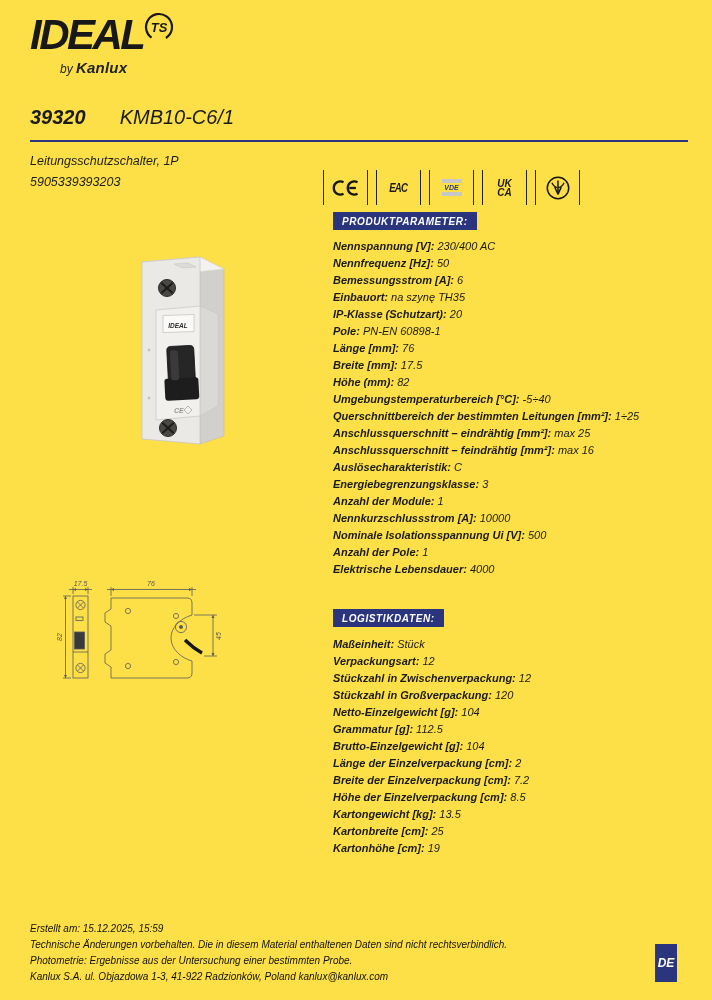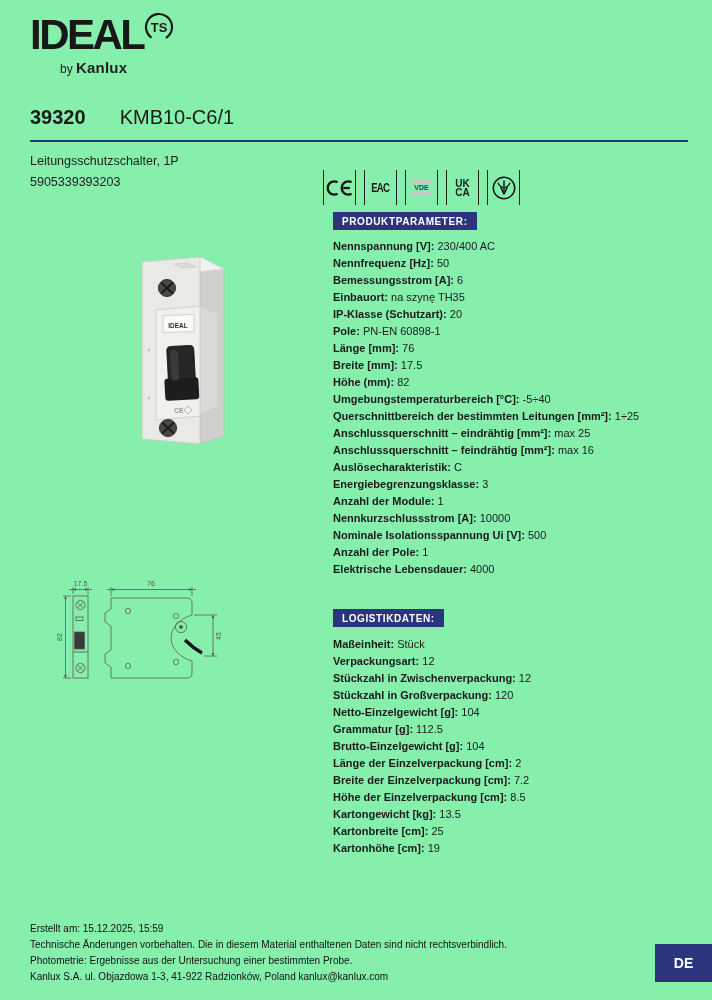--- a/index.html
+++ b/index.html
@@ -1,37 +1,37 @@
 <!DOCTYPE html>
 <html style="--accent: #2a357e;"><head>
 <meta charset="utf-8">
 <style>
   :root { --accent:#2a357e; }
   * { margin:0; padding:0; box-sizing:border-box; }
   body { background:#ffffff; font-family:"Liberation Sans", sans-serif; }
-  .page { position:relative; width:712px; height:1000px; background:#86efac; color:#1a1a1a; overflow:hidden; }
+  .page { position:relative; width:712px; height:1000px; background:#fde047; color:#1a1a1a; overflow:hidden;font-style:italic; }
 
   
   .logo { position:absolute; left:30px; top:14px; }
   .logo-row { display:flex; align-items:flex-start; }
   .logo-main { font-size:42px; font-weight:900; letter-spacing:-2.5px; line-height:1; color:#181818; }
   .logo-ts { width:36px; height:36px; margin-left:-2px; margin-top:-3px; }
   .byline { margin:3px 0 0 30px; font-size:12px; color:#222; }
   .byline .brand { font-weight:800; font-size:15px; letter-spacing:.2px; }
 
   
   .prod-line { position:absolute; left:30px; top:106px; font-size:20px; white-space:nowrap; }
   .prod-code { font-weight:800; margin-right:34px; }
   .prod-model { font-weight:400; }
   .rule { position:absolute; left:30px; top:140px; width:658px; height:2px; background:var(--accent); }
   .descr { position:absolute; left:30px; top:151px; font-size:12.5px; line-height:21px; color:#1c1c1c; }
 
   
   .certs { position:absolute; left:323px; top:170px; display:flex; gap:8px; }
-  .cert { width:33px; height:35px; border-left:1.6px solid #222; border-right:1.6px solid #222;
+  .cert { width:45px; height:35px; border-left:1.6px solid #222; border-right:1.6px solid #222;
           display:flex; flex-direction:column; align-items:center; justify-content:center; }
   .cert-eac { font-weight:900; font-size:12px; letter-spacing:-1px; transform:scaleX(.8); }
   .vde-bar { width:20px; height:4px; background:#c7c7c7; }
   .vde-txt { font-size:7px; font-weight:800; color:var(--accent); line-height:9px; }
   .ukca { font-weight:900; font-size:10px; line-height:9px; text-align:center; letter-spacing:0; }
 
   
   .band { position:absolute; left:333px; background:var(--accent); color:#fff; font-weight:700;
           font-size:10px; letter-spacing:.6px; padding:4px 9px 3px; white-space:nowrap; }
   .band-1 { top:212px; } .band-2 { top:609px; }
@@ -39,22 +39,22 @@
   .list-1 { top:238px; } .list-2 { top:636px; }
   .spec-row { line-height:17px; white-space:nowrap; }
   .spec-label { font-weight:700; }
 
   
   .photo { position:absolute; left:122px; top:248px; }
   .tech-drawing { position:absolute; left:55px; top:578px; }
 
   
   .footer { position:absolute; left:30px; top:921px; font-size:10px; line-height:16px; color:#111; }
-  .lang-badge { position:absolute; left:655px; top:944px; width:57px; height:38px; background:var(--accent);
-                color:#fff; font-weight:800; font-size:14px; display:flex; align-items:center; justify-content:center; }
+  .lang-badge { position:absolute; left:655px; top:944px; width:22px; height:38px; background:var(--accent);
+                color:#fff; font-weight:800; font-size:12px; display:flex; align-items:center; justify-content:center; }
 
   svg text { font-family:"Liberation Sans", sans-serif; }
 </style>
 </head>
 <body>
 
 <div class="page">
 
   <div class="logo">
     <div class="logo-row">

